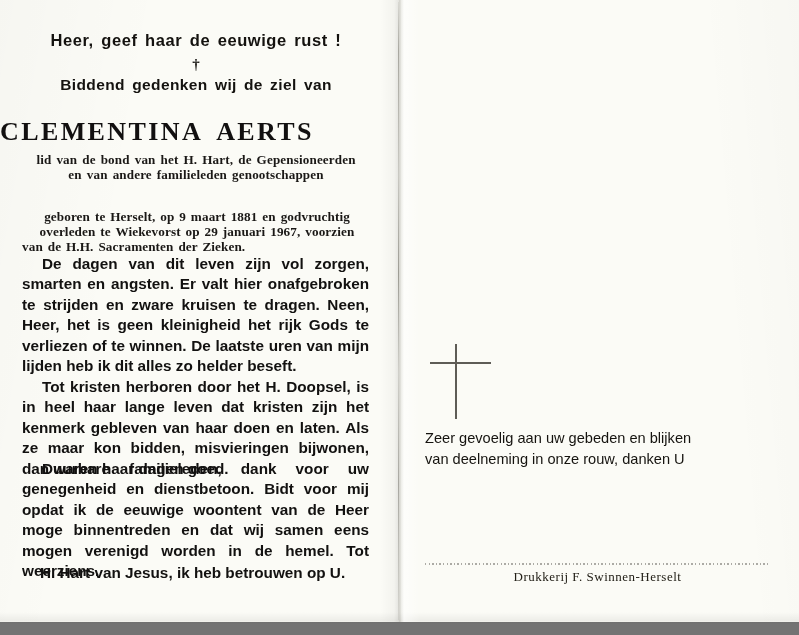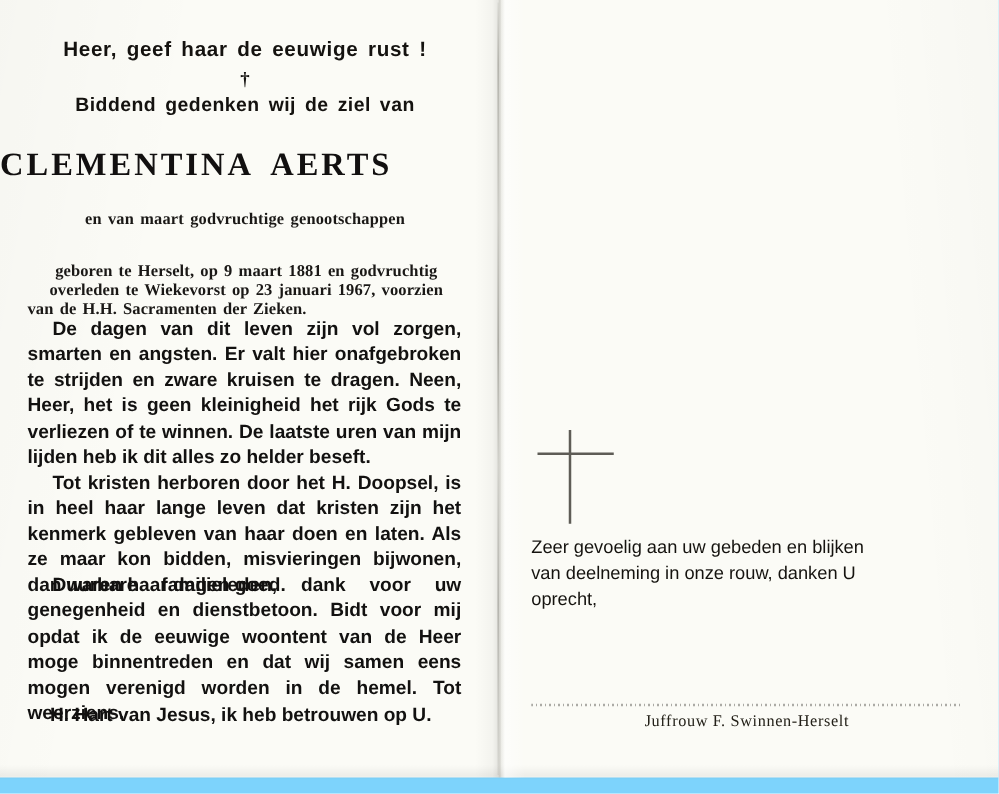--- a/index.html
+++ b/index.html
@@ -12,21 +12,21 @@
     height: 635px;
     overflow: hidden;
     font-family: "Liberation Sans", sans-serif;
   }
 
   
   #card {
     position: relative;
     width: 799px;
     height: 635px;
-    background: #7dd3fc;
+    background: #737373;
   }
   .paper {
     position: absolute;
     left: 0;
     top: 0;
     width: 799px;
     height: 622px;
     background:
       linear-gradient(100deg, rgba(0,0,0,0.018) 0%, rgba(0,0,0,0) 18%),
       linear-gradient(265deg, rgba(0,0,0,0.015) 0%, rgba(0,0,0,0) 12%),
@@ -273,24 +273,25 @@
 
     <div class="lead-line" id="lead-1">Heer, geef haar de eeuwige rust !</div>
 
     <div class="lead-line" id="dagger">†</div>
 
     <div class="lead-line" id="lead-2">Biddend gedenken wij de ziel van</div>
 
 
     <div id="deceased-name">CLEMENTINA AERTS</div>
 
-    <div class="affil" id="affil-2">en van maart godvruchtige genootschappen</div>
+    <div class="affil" id="affil-1">lid van de bond van het H. Hart, de Gepensioneerden</div>
+    <div class="affil" id="affil-2">en van andere familieleden genootschappen</div>
 
     <div class="vitals" id="vitals-1">geboren te Herselt, op 9 maart 1881 en godvruchtig</div>
-    <div class="vitals" id="vitals-2">overleden te Wiekevorst op 23 januari 1967, voorzien</div>
+    <div class="vitals" id="vitals-2">overleden te Wiekevorst op 29 januari 1967, voorzien</div>
     <div class="vitals" id="vitals-3">van de H.H. Sacramenten der Zieken.</div>
 
     <div class="body-block" id="para-2">
       <p>Tot kristen herboren door het H. Doopsel, is in heel haar lange leven dat kristen zijn het kenmerk gebleven van haar doen en laten. Als ze maar kon bidden, misvieringen bijwonen, dan waren haar dagen goed.</p>
     </div>
 
     <div class="body-block" id="para-1">
       <p>De dagen van dit leven zijn vol zorgen, smarten en angsten. Er valt hier onafgebroken te strijden en zware kruisen te dragen. Neen, Heer, het is geen kleinigheid het rijk Gods te verliezen of te winnen. De laatste uren van mijn lijden heb ik dit alles zo helder beseft.</p>
     </div>
 
@@ -304,20 +305,19 @@
   <div class="fold"></div>
   <div class="fold-crease"></div>
 
   <div class="panel-right"></div>
 
   <div class="cross cross-stem"></div>
   <div class="cross cross-bar"></div>
 
   <div class="thanks" id="thanks-1">Zeer gevoelig aan uw gebeden en blijken</div>
   <div class="thanks" id="thanks-2">van deelneming in onze rouw, danken U</div>
-  <div class="thanks" id="thanks-3">oprecht,</div>
 
 
   <div class="dotted-rule"></div>
 
-  <div id="printer-credit">Juffrouw F. Swinnen-Herselt</div>
+  <div id="printer-credit">Drukkerij F. Swinnen-Herselt</div>
 
 </div>
 
 </body></html>

